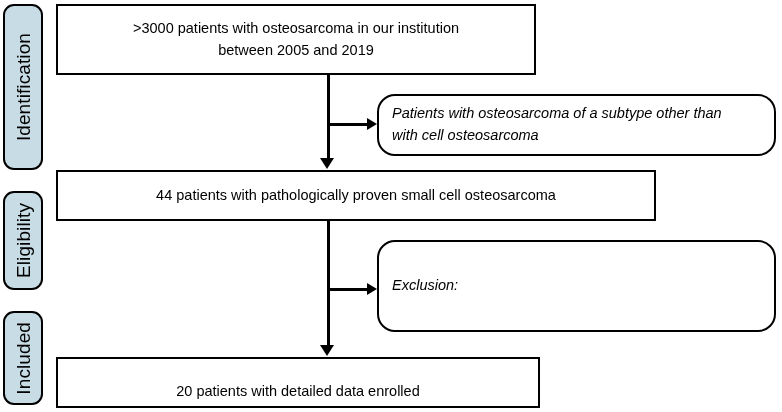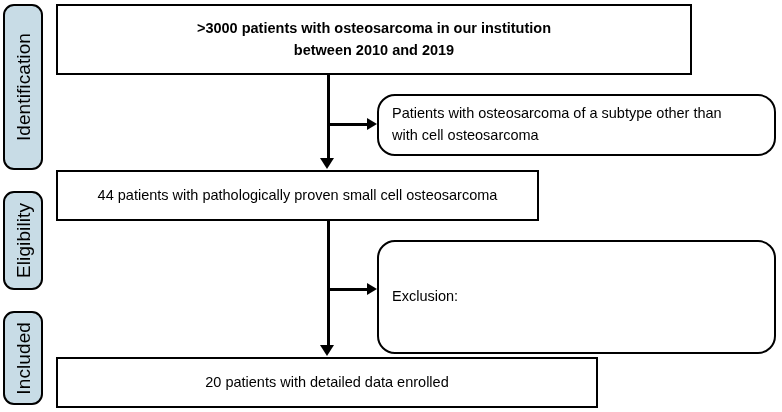--- a/index.html
+++ b/index.html
@@ -56,46 +56,47 @@
     justify-content: center;
     text-align: center;
     padding: 4px 12px;
   }
   .main-box .box-text {
     font-size: 14.5px;
     line-height: 1.45;
     color: #000000;
   }
 
-  #box-identified { left: 56px; top: 4px;   width: 636px; height: 71px; font-weight: bold; }
-  #box-eligible   { left: 56px; top: 170px; width: 483px; height: 51px; }
-  #box-included   { left: 56px; top: 357px; width: 542px; height: 51px; }
+  #box-identified { left: 56px; top: 4px;   width: 480px; height: 71px; }
+  #box-eligible   { left: 56px; top: 170px; width: 600px; height: 51px; }
+  #box-included   { left: 56px; top: 357px; width: 484px; height: 51px; align-items: flex-end; }
 
   
   .excl-box {
     position: absolute;
     box-sizing: border-box;
     background: #ffffff;
     border: 2.5px solid #000000;
     border-radius: 18px;
     display: flex;
     flex-direction: column;
     justify-content: center;
     padding: 6px 10px 6px 13px;
+    font-style: italic;
   }
   .excl-box .excl-line {
     font-size: 14.5px;
     line-height: 1.5;
     color: #000000;
     text-align: left;
     white-space: nowrap;
   }
 
   #box-excl-subtype   { left: 377px; top: 94px;  width: 399px; height: 62px; }
-  #box-excl-exclusion { left: 377px; top: 240px; width: 399px; height: 114px; }
+  #box-excl-exclusion { left: 377px; top: 240px; width: 399px; height: 92px; }
 
   
   .conn-v {
     position: absolute;
     width: 2.5px;
     background: #000000;
   }
   .conn-h {
     position: absolute;
     height: 2.5px;
@@ -145,21 +146,21 @@
     <span class="stage-label">Eligibility</span>
   </div>
 
   <div class="stage-tab" id="tab-included">
     <span class="stage-label">Included</span>
   </div>
 
   <div class="main-box" id="box-identified">
     <div class="box-text">
       <span>&gt;3000 patients with osteosarcoma in our institution</span><br>
-      <span>between 2010 and 2019</span>
+      <span>between 2005 and 2019</span>
     </div>
   </div>
 
   <div class="main-box" id="box-eligible">
     <div class="box-text">
       <span>44 patients with pathologically proven small cell osteosarcoma</span>
     </div>
   </div>
 
   <div class="main-box" id="box-included">

